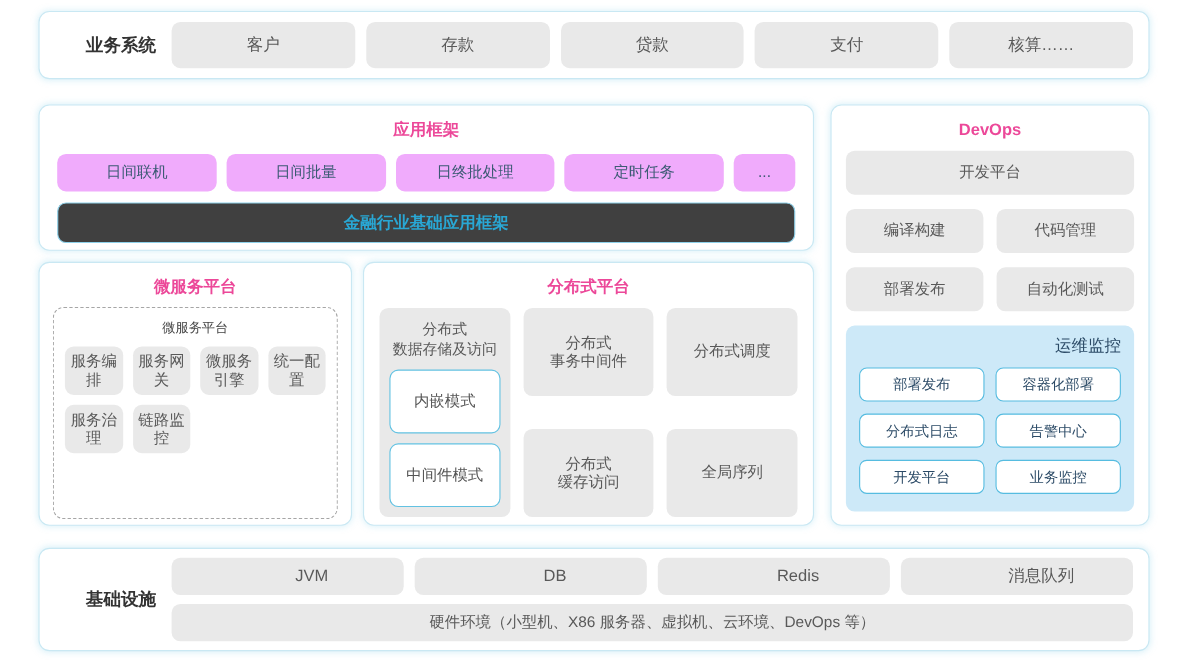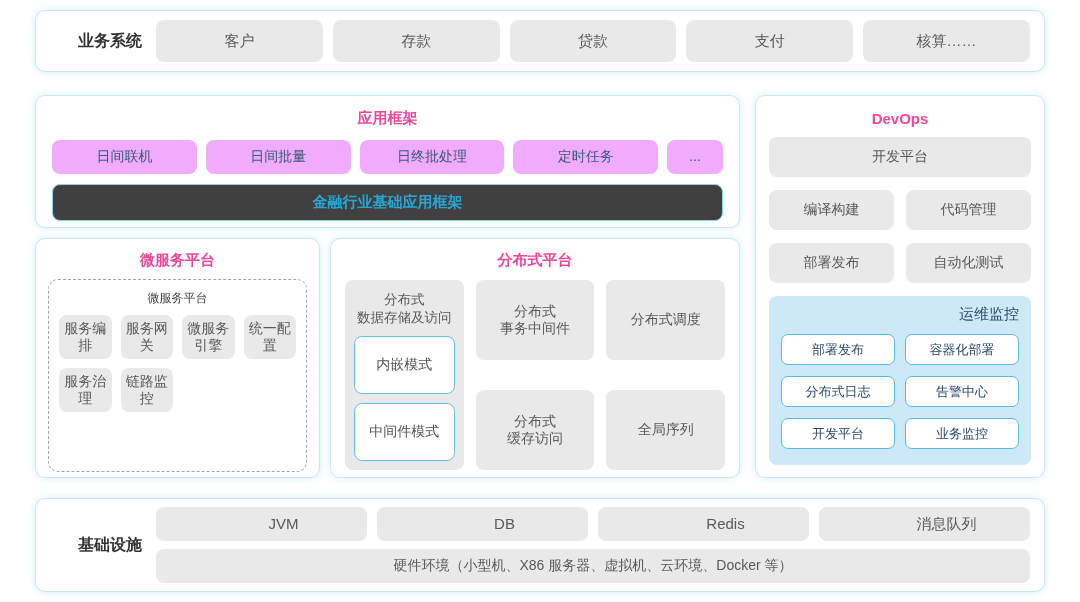--- a/index.html
+++ b/index.html
@@ -236,17 +236,17 @@
 
   <div id="infra-panel" class="panel">
     <div class="side-label">基础设施</div>
     <div class="infra-right">
       <div class="infra-row">
         <div class="box gray">JVM</div>
         <div class="box gray">DB</div>
         <div class="box gray">Redis</div>
         <div class="box gray">消息队列</div>
       </div>
-      <div class="box gray hw-box">硬件环境（小型机、X86 服务器、虚拟机、云环境、Docker 等）</div>
+      <div class="box gray hw-box">硬件环境（小型机、X86 服务器、虚拟机、云环境、DevOps 等）</div>
     </div>
   </div>
 
 </div>
 
 </body></html>

